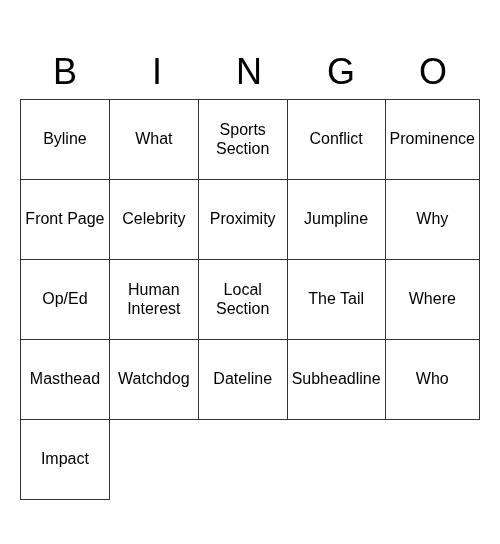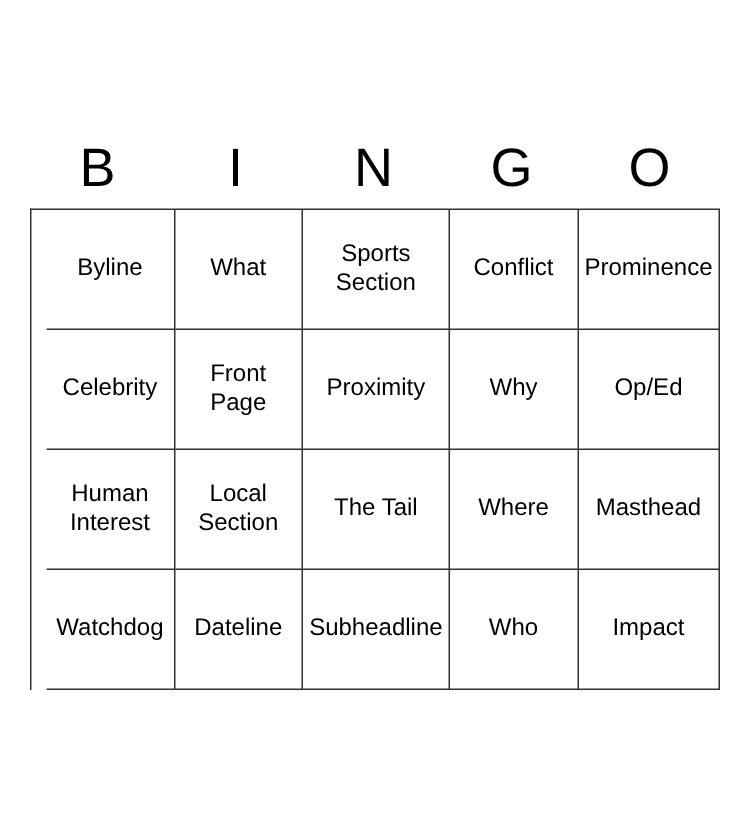--- a/index.html
+++ b/index.html
@@ -34,21 +34,20 @@
       font-weight: normal;
       padding: 6px 0;
       letter-spacing: 2px;
     }
 
     .bingo-grid {
       display: grid;
       grid-template-columns: repeat(5, 1fr);
       border-left: 1.5px solid #333;
       border-top: 1.5px solid #333;
-      padding-left: 10px;
     }
 
     .bingo-cell {
       border-right: 1.5px solid #333;
       border-bottom: 1.5px solid #333;
       min-height: 80px;
       display: flex;
       align-items: center;
       justify-content: center;
       text-align: center;
@@ -81,27 +80,30 @@
       <div class="bingo-cell">
         <span class="md">Sports Section</span>
       </div>
       <div class="bingo-cell">
         <span class="md">Conflict</span>
       </div>
       <div class="bingo-cell">
         <span class="xs">Prominence</span>
       </div>
       <div class="bingo-cell">
+        <span class="xl">Front Page</span>
+      </div>
+      <div class="bingo-cell">
         <span class="sm">Celebrity</span>
       </div>
       <div class="bingo-cell">
-        <span class="xl">Front Page</span>
+        <span class="sm">Proximity</span>
       </div>
       <div class="bingo-cell">
-        <span class="sm">Proximity</span>
+        <span class="sm">Jumpline</span>
       </div>
       <div class="bingo-cell">
         <span class="xl">Why</span>
       </div>
       <div class="bingo-cell">
         <span class="md">Op/Ed</span>
       </div>
       <div class="bingo-cell">
         <span class="sm">Human Interest</span>
       </div>

